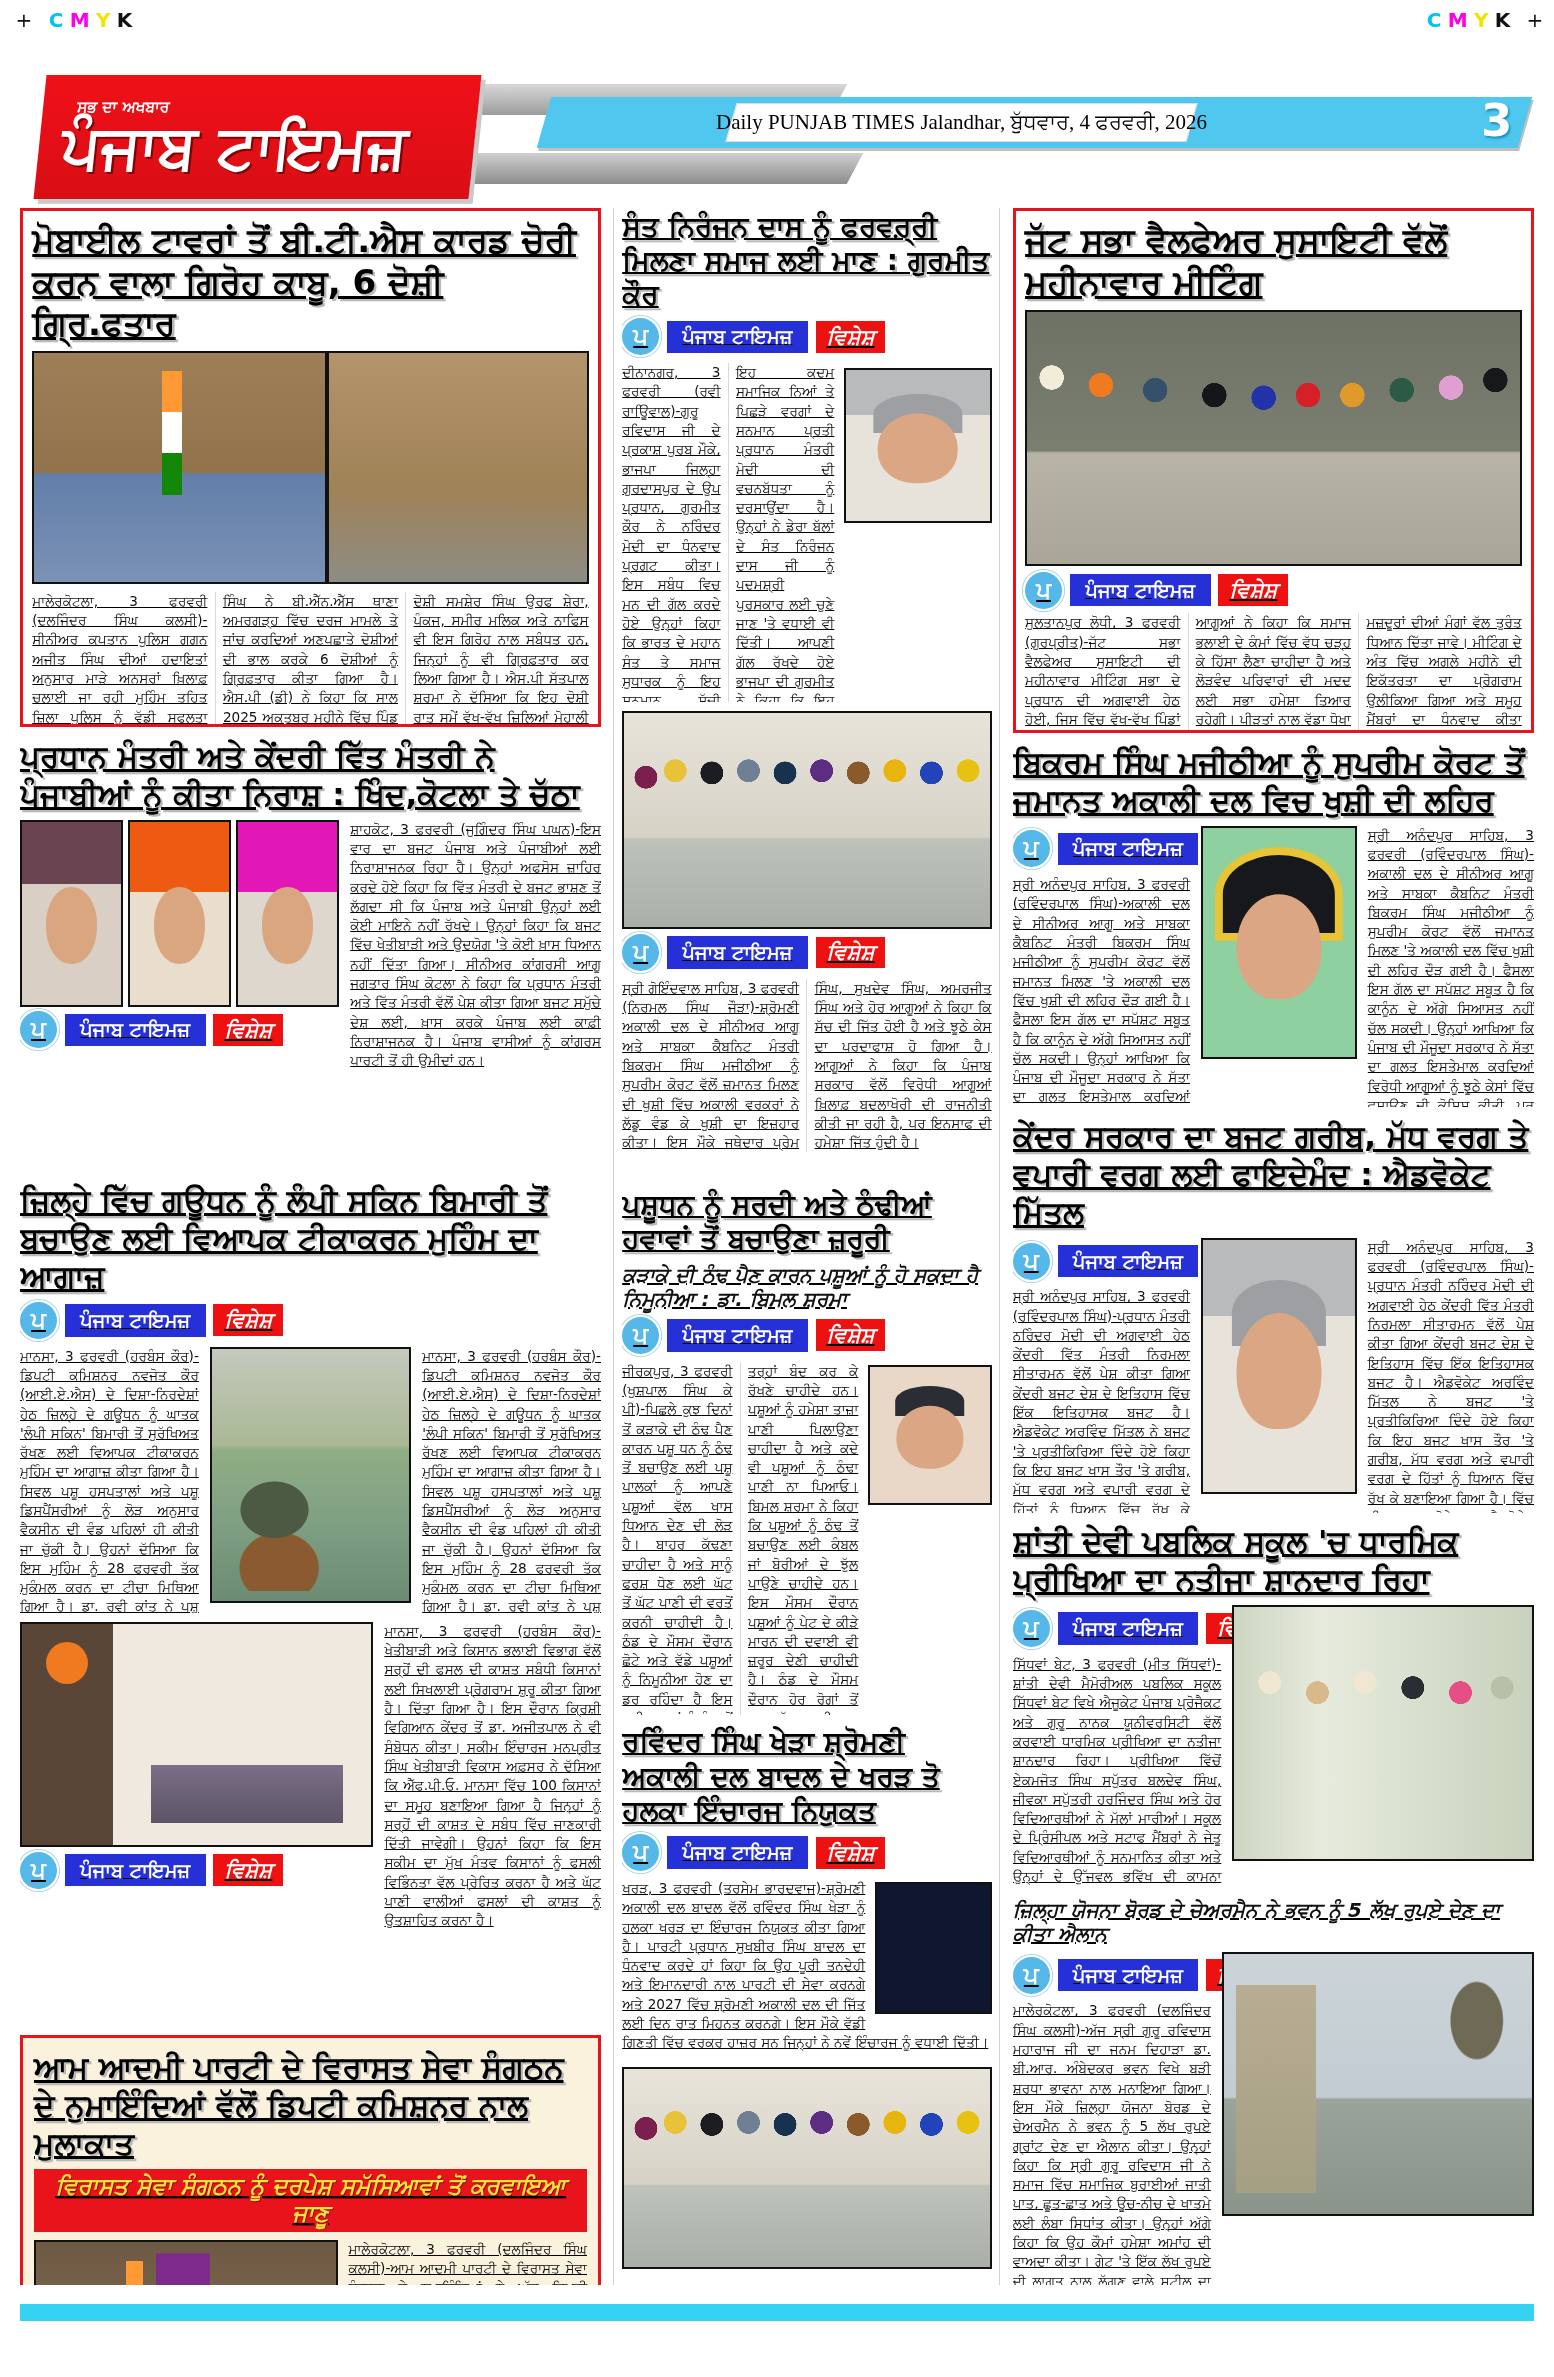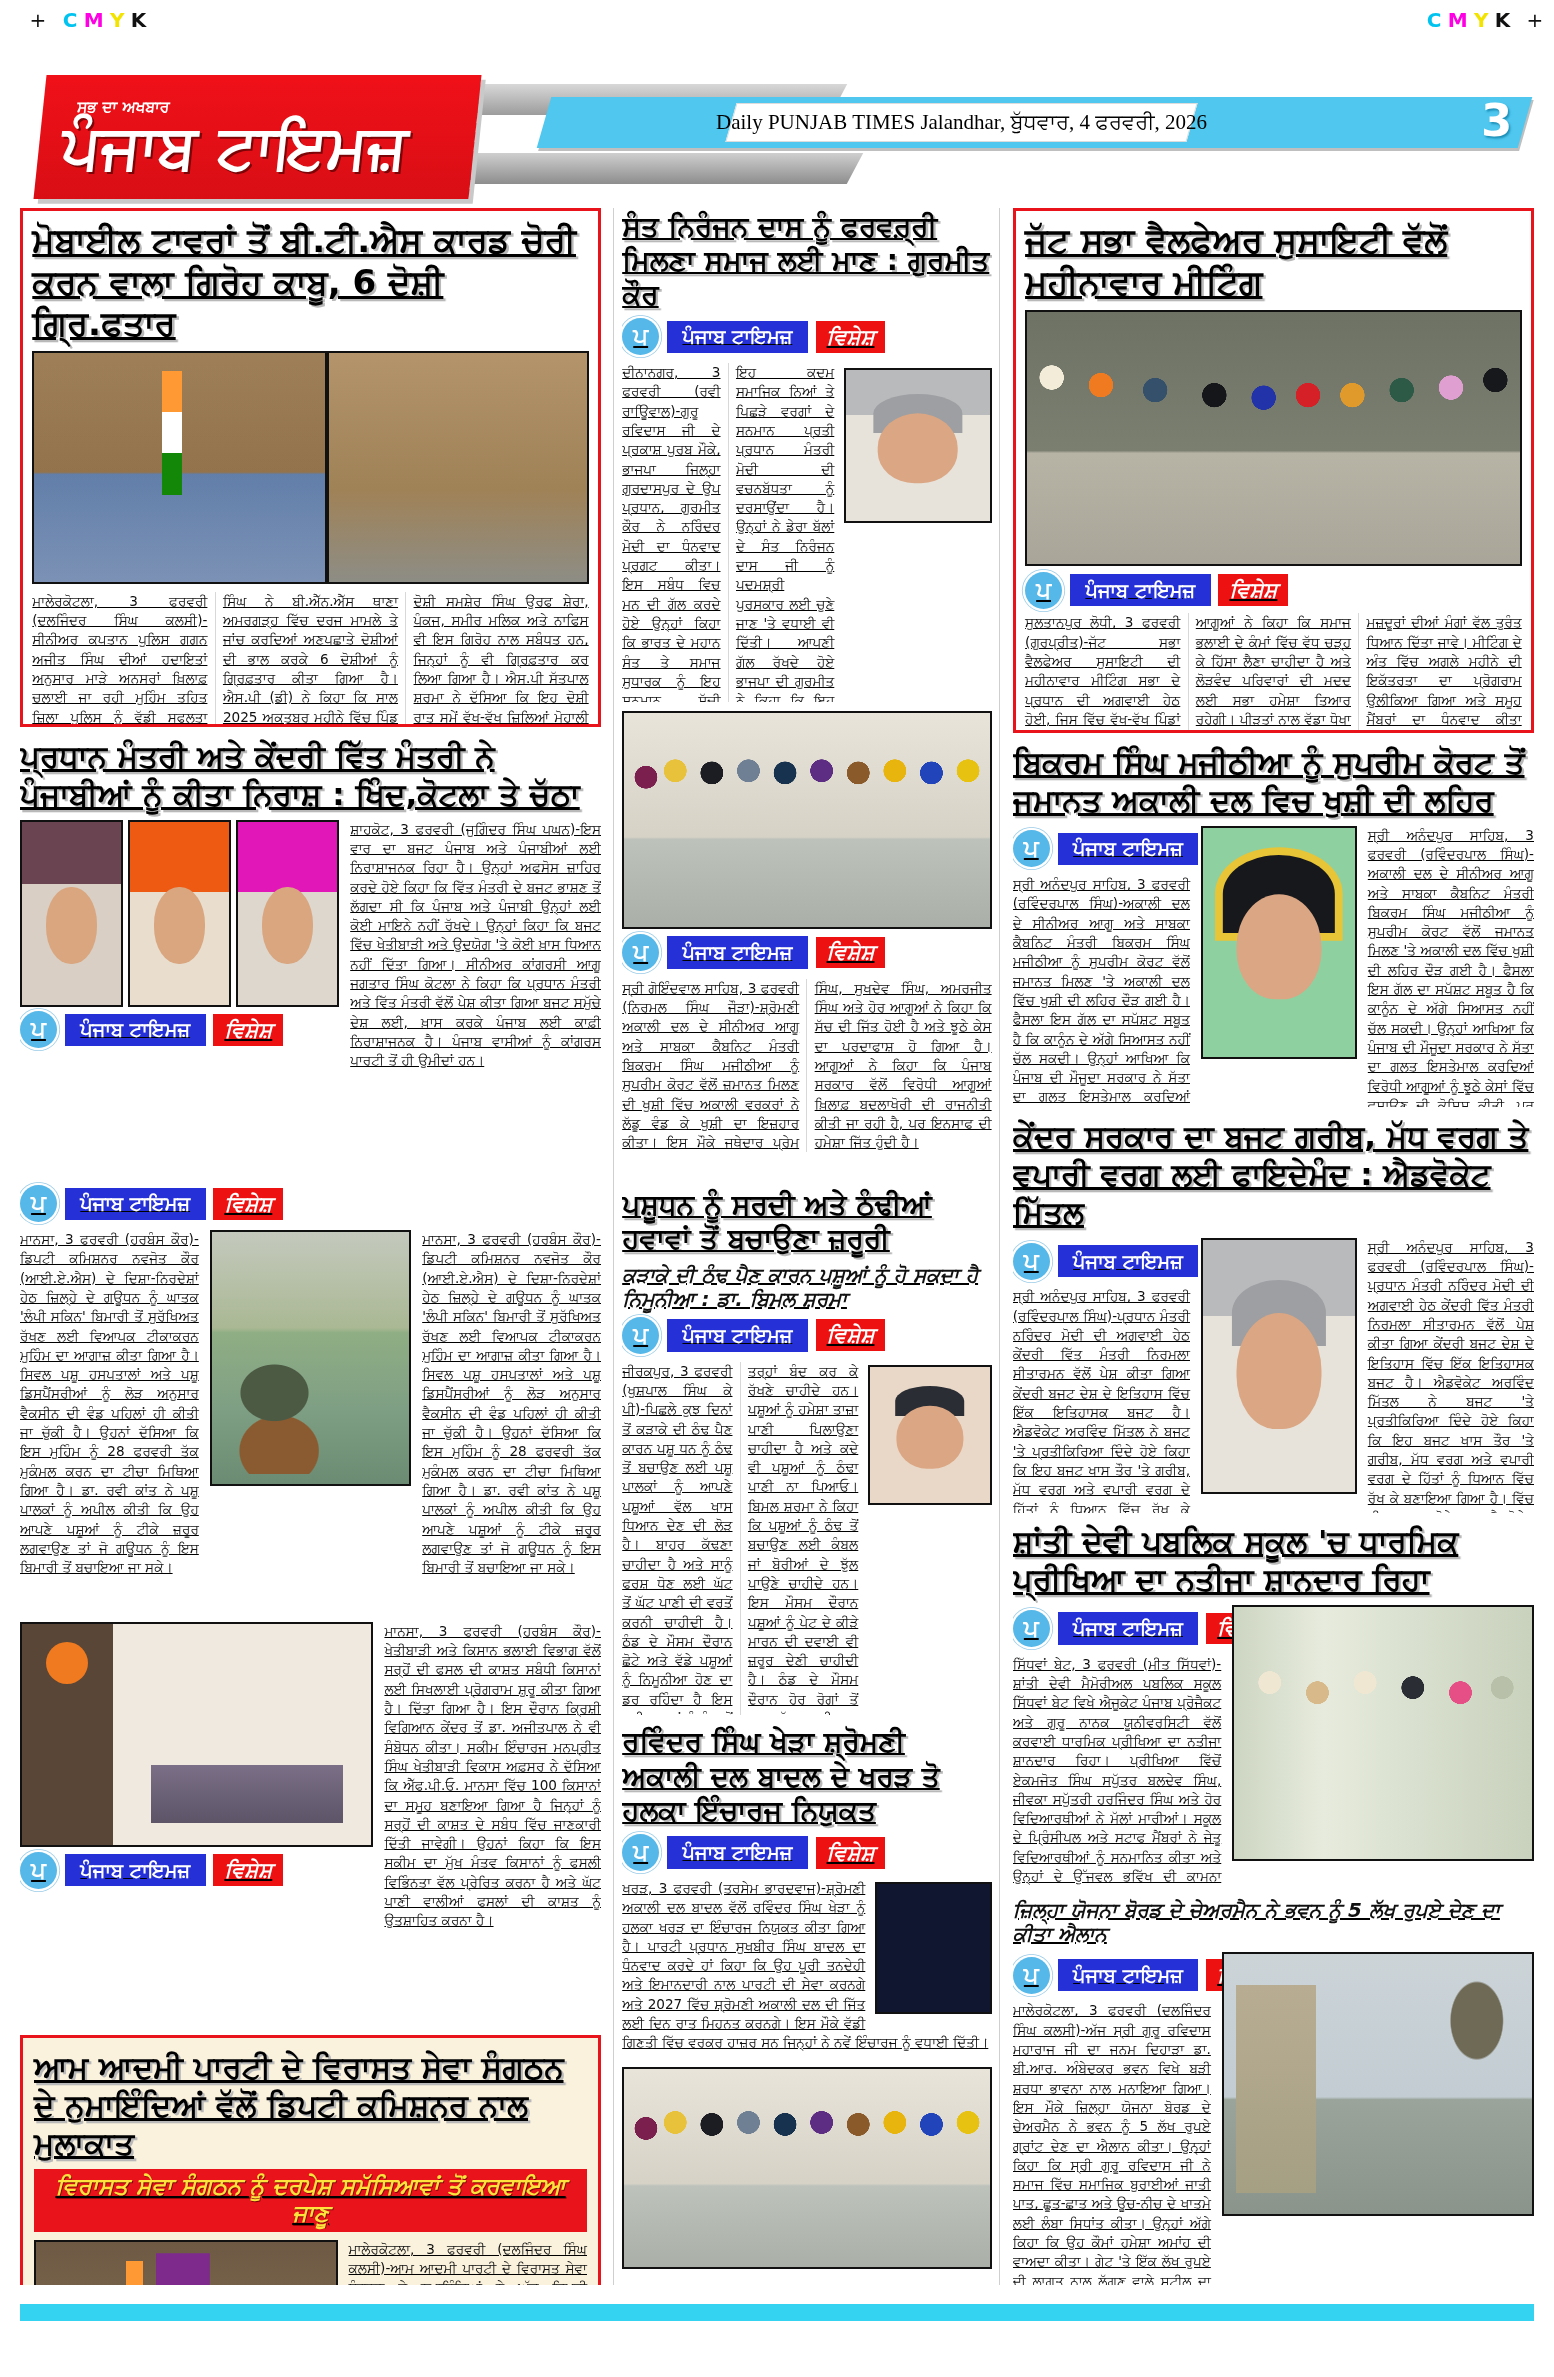--- a/index.html
+++ b/index.html
@@ -1,20 +1,20 @@
 <!DOCTYPE html>
 <html style="font-size:12.4px"><head>
 <meta charset="utf-8">
 <style>
   html,body{margin:0;padding:0;background:#e9e9e9;}
   .page{position:relative;width:1554px;height:2377px;background:#ffffff;margin:0 auto;
         font-family:"DejaVu Sans","Liberation Sans",sans-serif;overflow:hidden;}
 
   
-  .regmark{position:absolute;top:7.8px;font-weight:bold;font-size:20px;letter-spacing:3.1px;margin-left:14px;}
+  .regmark{position:absolute;top:7.8px;font-weight:bold;font-size:20px;letter-spacing:3.1px;}
   .regmark.left{left:14px;} .regmark.right{right:6px;}
   .regmark span{margin:0 1.6px;}
   .reg-c{color:#00c3ef;} .reg-m{color:#ff00e4;} .reg-y{color:#f2e400;} .reg-k{color:#111;}
   .reg-plus{color:#111;font-weight:normal;}
 
   
   .masthead{position:absolute;top:36px;left:0;width:100%;height:163px;}
   .mh-graybar-top{position:absolute;left:435px;top:48px;width:404px;height:31px;background:linear-gradient(180deg,#d8d8d8,#9c9c9c);transform:skewX(-28deg);}
   .mh-graybar-bot{position:absolute;left:62px;top:117px;width:793px;height:31px;background:linear-gradient(180deg,#cfcfcf,#8d8d8d);transform:skewX(-28deg);}
   .mh-cyanbar{position:absolute;left:544px;top:61px;width:981px;height:51px;background:#4fc7ef;transform:skewX(-16deg);box-shadow:2.3px 3.1px 0 #bfbfbf;}
@@ -172,20 +172,21 @@
               <span class="byline-circle">ਪ</span>
               <span class="byline-brand">ਪੰਜਾਬ ਟਾਇਮਜ਼</span>
               <span class="byline-special">ਵਿਸ਼ੇਸ਼</span>
             </div>
           </div>
           <div class="body-txt" style="width:44%;">ਸ਼ਾਹਕੋਟ, 3 ਫਰਵਰੀ (ਜੁਗਿੰਦਰ ਸਿੰਘ ਪਘਨ)-ਇਸ ਵਾਰ ਦਾ ਬਜਟ ਪੰਜਾਬ ਅਤੇ ਪੰਜਾਬੀਆਂ ਲਈ ਨਿਰਾਸ਼ਾਜਨਕ ਰਿਹਾ ਹੈ। ਉਨ੍ਹਾਂ ਅਫਸੋਸ ਜ਼ਾਹਿਰ ਕਰਦੇ ਹੋਏ ਕਿਹਾ ਕਿ ਵਿੱਤ ਮੰਤਰੀ ਦੇ ਬਜਟ ਭਾਸ਼ਣ ਤੋਂ ਲੱਗਦਾ ਸੀ ਕਿ ਪੰਜਾਬ ਅਤੇ ਪੰਜਾਬੀ ਉਨ੍ਹਾਂ ਲਈ ਕੋਈ ਮਾਇਨੇ ਨਹੀਂ ਰੱਖਦੇ। ਉਨ੍ਹਾਂ ਕਿਹਾ ਕਿ ਬਜਟ ਵਿੱਚ ਖੇਤੀਬਾੜੀ ਅਤੇ ਉਦਯੋਗ 'ਤੇ ਕੋਈ ਖ਼ਾਸ ਧਿਆਨ ਨਹੀਂ ਦਿੱਤਾ ਗਿਆ। ਸੀਨੀਅਰ ਕਾਂਗਰਸੀ ਆਗੂ ਜਗਤਾਰ ਸਿੰਘ ਕੋਟਲਾ ਨੇ ਕਿਹਾ ਕਿ ਪ੍ਰਧਾਨ ਮੰਤਰੀ ਅਤੇ ਵਿੱਤ ਮੰਤਰੀ ਵੱਲੋਂ ਪੇਸ਼ ਕੀਤਾ ਗਿਆ ਬਜਟ ਸਮੁੱਚੇ ਦੇਸ਼ ਲਈ, ਖ਼ਾਸ ਕਰਕੇ ਪੰਜਾਬ ਲਈ ਕਾਫ਼ੀ ਨਿਰਾਸ਼ਾਜਨਕ ਹੈ। ਪੰਜਾਬ ਵਾਸੀਆਂ ਨੂੰ ਕਾਂਗਰਸ ਪਾਰਟੀ ਤੋਂ ਹੀ ਉਮੀਦਾਂ ਹਨ।</div>
         </div>
       </div>
 
       <div class="article" style="height:432px;">
+        <div class="hl h40">ਜ਼ਿਲ੍ਹੇ ਵਿੱਚ ਗਊਧਨ ਨੂੰ ਲੰਪੀ ਸਕਿਨ ਬਿਮਾਰੀ ਤੋਂ ਬਚਾਉਣ ਲਈ ਵਿਆਪਕ ਟੀਕਾਕਰਨ ਮੁਹਿੰਮ ਦਾ ਆਗਾਜ਼</div>
         <div class="byline">
           <span class="byline-circle">ਪ</span>
           <span class="byline-brand">ਪੰਜਾਬ ਟਾਇਮਜ਼</span>
           <span class="byline-special">ਵਿਸ਼ੇਸ਼</span>
         </div>
         <div style="display:flex;gap:11px;">
           <div class="body-txt" style="width:32%;">ਮਾਨਸਾ, 3 ਫਰਵਰੀ (ਹਰਬੰਸ ਕੌਰ)-ਡਿਪਟੀ ਕਮਿਸ਼ਨਰ ਨਵਜੋਤ ਕੌਰ (ਆਈ.ਏ.ਐਸ) ਦੇ ਦਿਸ਼ਾ-ਨਿਰਦੇਸ਼ਾਂ ਹੇਠ ਜ਼ਿਲ੍ਹੇ ਦੇ ਗਊਧਨ ਨੂੰ ਘਾਤਕ 'ਲੰਪੀ ਸਕਿਨ' ਬਿਮਾਰੀ ਤੋਂ ਸੁਰੱਖਿਅਤ ਰੱਖਣ ਲਈ ਵਿਆਪਕ ਟੀਕਾਕਰਨ ਮੁਹਿੰਮ ਦਾ ਆਗਾਜ਼ ਕੀਤਾ ਗਿਆ ਹੈ। ਸਿਵਲ ਪਸ਼ੂ ਹਸਪਤਾਲਾਂ ਅਤੇ ਪਸ਼ੂ ਡਿਸਪੈਂਸਰੀਆਂ ਨੂੰ ਲੋੜ ਅਨੁਸਾਰ ਵੈਕਸੀਨ ਦੀ ਵੰਡ ਪਹਿਲਾਂ ਹੀ ਕੀਤੀ ਜਾ ਚੁੱਕੀ ਹੈ। ਉਹਨਾਂ ਦੱਸਿਆ ਕਿ ਇਸ ਮੁਹਿੰਮ ਨੂੰ 28 ਫਰਵਰੀ ਤੱਕ ਮੁਕੰਮਲ ਕਰਨ ਦਾ ਟੀਚਾ ਮਿਥਿਆ ਗਿਆ ਹੈ। ਡਾ. ਰਵੀ ਕਾਂਤ ਨੇ ਪਸ਼ੂ ਪਾਲਕਾਂ ਨੂੰ ਅਪੀਲ ਕੀਤੀ ਕਿ ਉਹ ਆਪਣੇ ਪਸ਼ੂਆਂ ਨੂੰ ਟੀਕੇ ਜ਼ਰੂਰ ਲਗਵਾਉਣ ਤਾਂ ਜੋ ਗਊਧਨ ਨੂੰ ਇਸ ਬਿਮਾਰੀ ਤੋਂ ਬਚਾਇਆ ਜਾ ਸਕੇ।</div>
           <div class="ph ph-pond" style="width:36%;height:256px;"></div>
           <div class="body-txt" style="width:32%;">ਮਾਨਸਾ, 3 ਫਰਵਰੀ (ਹਰਬੰਸ ਕੌਰ)-ਡਿਪਟੀ ਕਮਿਸ਼ਨਰ ਨਵਜੋਤ ਕੌਰ (ਆਈ.ਏ.ਐਸ) ਦੇ ਦਿਸ਼ਾ-ਨਿਰਦੇਸ਼ਾਂ ਹੇਠ ਜ਼ਿਲ੍ਹੇ ਦੇ ਗਊਧਨ ਨੂੰ ਘਾਤਕ 'ਲੰਪੀ ਸਕਿਨ' ਬਿਮਾਰੀ ਤੋਂ ਸੁਰੱਖਿਅਤ ਰੱਖਣ ਲਈ ਵਿਆਪਕ ਟੀਕਾਕਰਨ ਮੁਹਿੰਮ ਦਾ ਆਗਾਜ਼ ਕੀਤਾ ਗਿਆ ਹੈ। ਸਿਵਲ ਪਸ਼ੂ ਹਸਪਤਾਲਾਂ ਅਤੇ ਪਸ਼ੂ ਡਿਸਪੈਂਸਰੀਆਂ ਨੂੰ ਲੋੜ ਅਨੁਸਾਰ ਵੈਕਸੀਨ ਦੀ ਵੰਡ ਪਹਿਲਾਂ ਹੀ ਕੀਤੀ ਜਾ ਚੁੱਕੀ ਹੈ। ਉਹਨਾਂ ਦੱਸਿਆ ਕਿ ਇਸ ਮੁਹਿੰਮ ਨੂੰ 28 ਫਰਵਰੀ ਤੱਕ ਮੁਕੰਮਲ ਕਰਨ ਦਾ ਟੀਚਾ ਮਿਥਿਆ ਗਿਆ ਹੈ। ਡਾ. ਰਵੀ ਕਾਂਤ ਨੇ ਪਸ਼ੂ ਪਾਲਕਾਂ ਨੂੰ ਅਪੀਲ ਕੀਤੀ ਕਿ ਉਹ ਆਪਣੇ ਪਸ਼ੂਆਂ ਨੂੰ ਟੀਕੇ ਜ਼ਰੂਰ ਲਗਵਾਉਣ ਤਾਂ ਜੋ ਗਊਧਨ ਨੂੰ ਇਸ ਬਿਮਾਰੀ ਤੋਂ ਬਚਾਇਆ ਜਾ ਸਕੇ।</div>
         </div>

